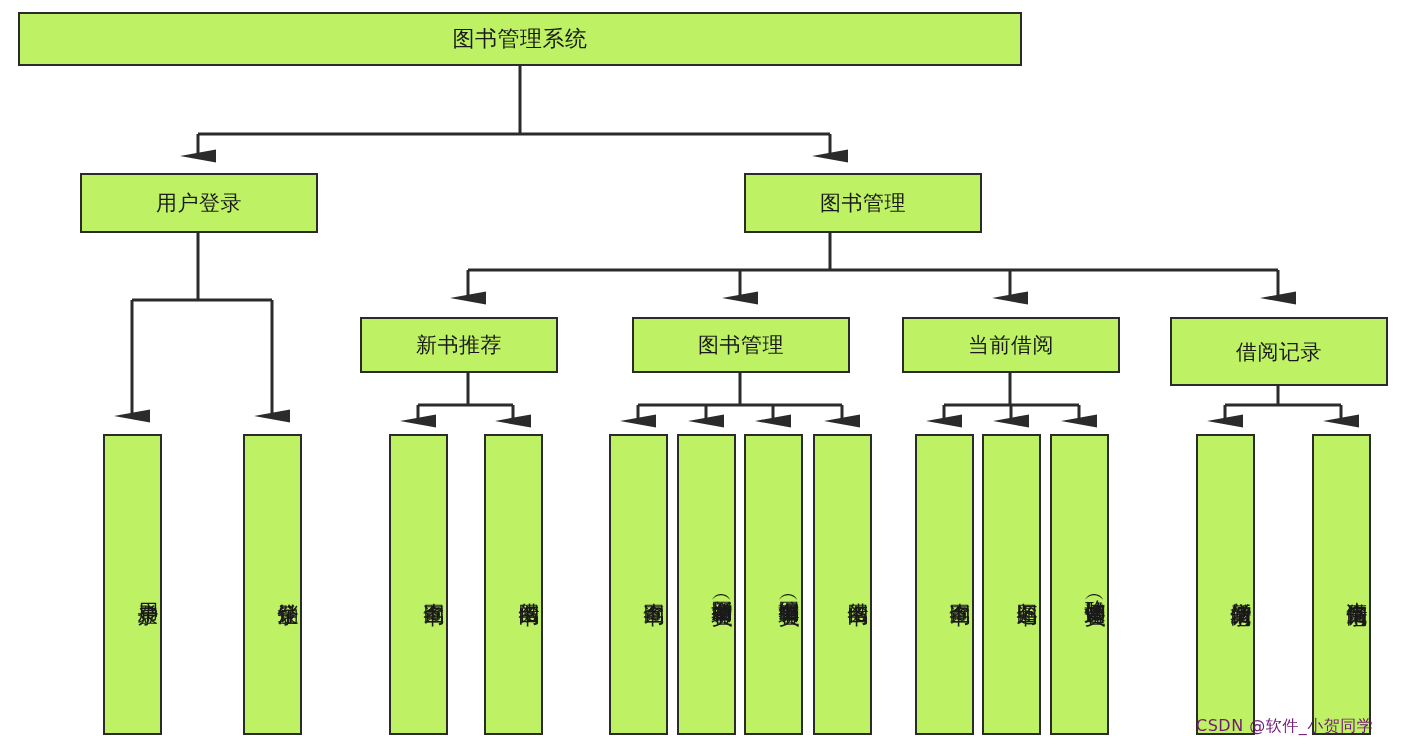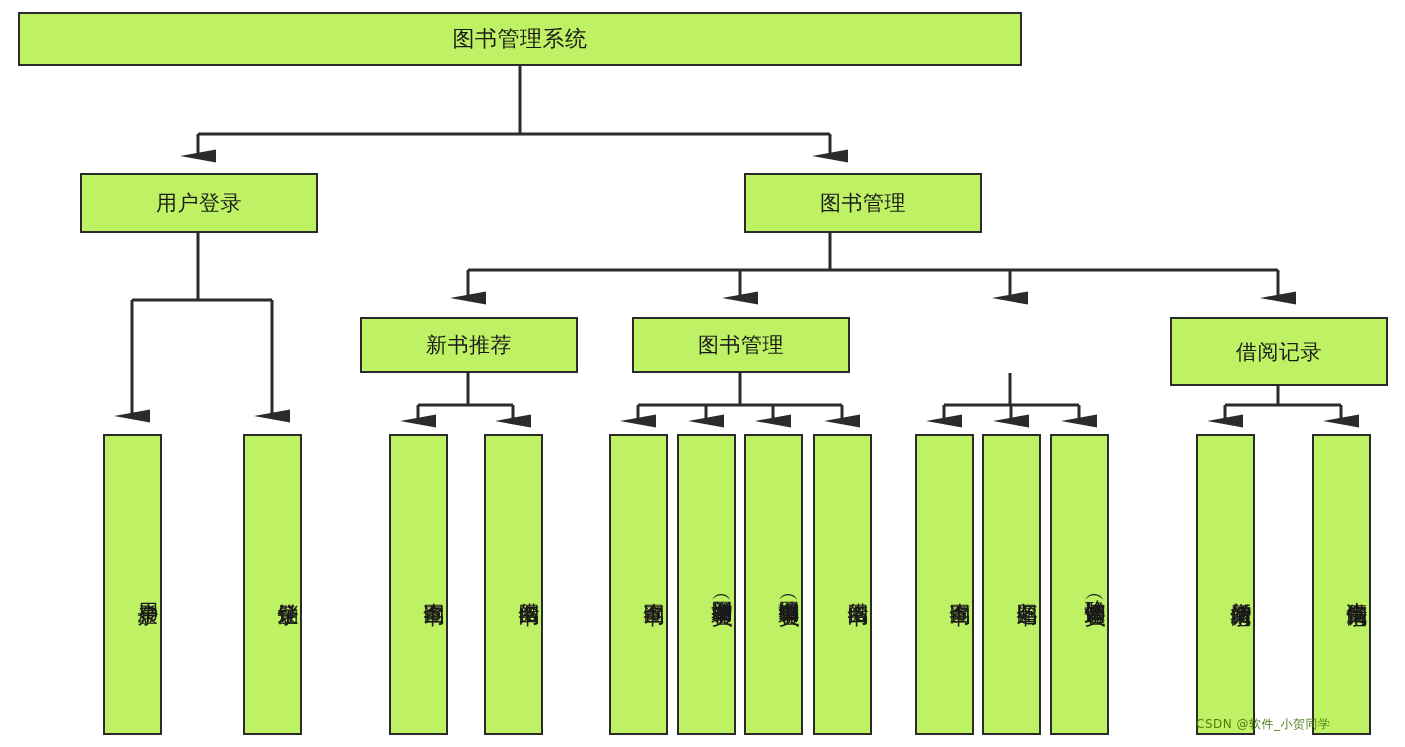--- a/index.html
+++ b/index.html
@@ -55,22 +55,22 @@
     text-align: center;
   }
   .vlabel {
     writing-mode: vertical-rl;
     text-orientation: upright;
     display: block;
     white-space: nowrap;
   }
   .watermark {
     position: absolute;
-    font-size: 12px;
-    color: #4d7c0f;
+    font-size: 16px;
+    color: #701a75;
     white-space: nowrap;
     letter-spacing: 0.5px;
   }
 </style>
 </head>
 <body>
 
 <div id="canvas">
 
   <svg class="wires" viewBox="0 0 1405 747">
@@ -127,25 +127,28 @@
     <span>图书管理系统</span>
   </div>
 
   <div class="node node-h" style="left:80px; top:173px; width:238px; height:60px;">
     <span>用户登录</span>
   </div>
   <div class="node node-h" style="left:744px; top:173px; width:238px; height:60px;">
     <span>图书管理</span>
   </div>
 
-  <div class="node node-h" style="left:360px; top:317px; width:218px; height:56px;">
+  <div class="node node-h" style="left:360px; top:317px; width:198px; height:56px;">
     <span>新书推荐</span>
   </div>
   <div class="node node-h" style="left:632px; top:317px; width:218px; height:56px;">
     <span>图书管理</span>
+  </div>
+  <div class="node node-h" style="left:902px; top:317px; width:218px; height:56px;">
+    <span>当前借阅</span>
   </div>
   <div class="node node-h" style="left:1170px; top:317px; width:218px; height:69px;">
     <span>借阅记录</span>
   </div>
 
   <div class="node node-v" style="left:103px; top:434px; width:59px; height:301px;">
     <span class="vlabel">用户登录</span>
   </div>
   <div class="node node-v" style="left:243px; top:434px; width:59px; height:301px;">
     <span class="vlabel">注销登录</span>

